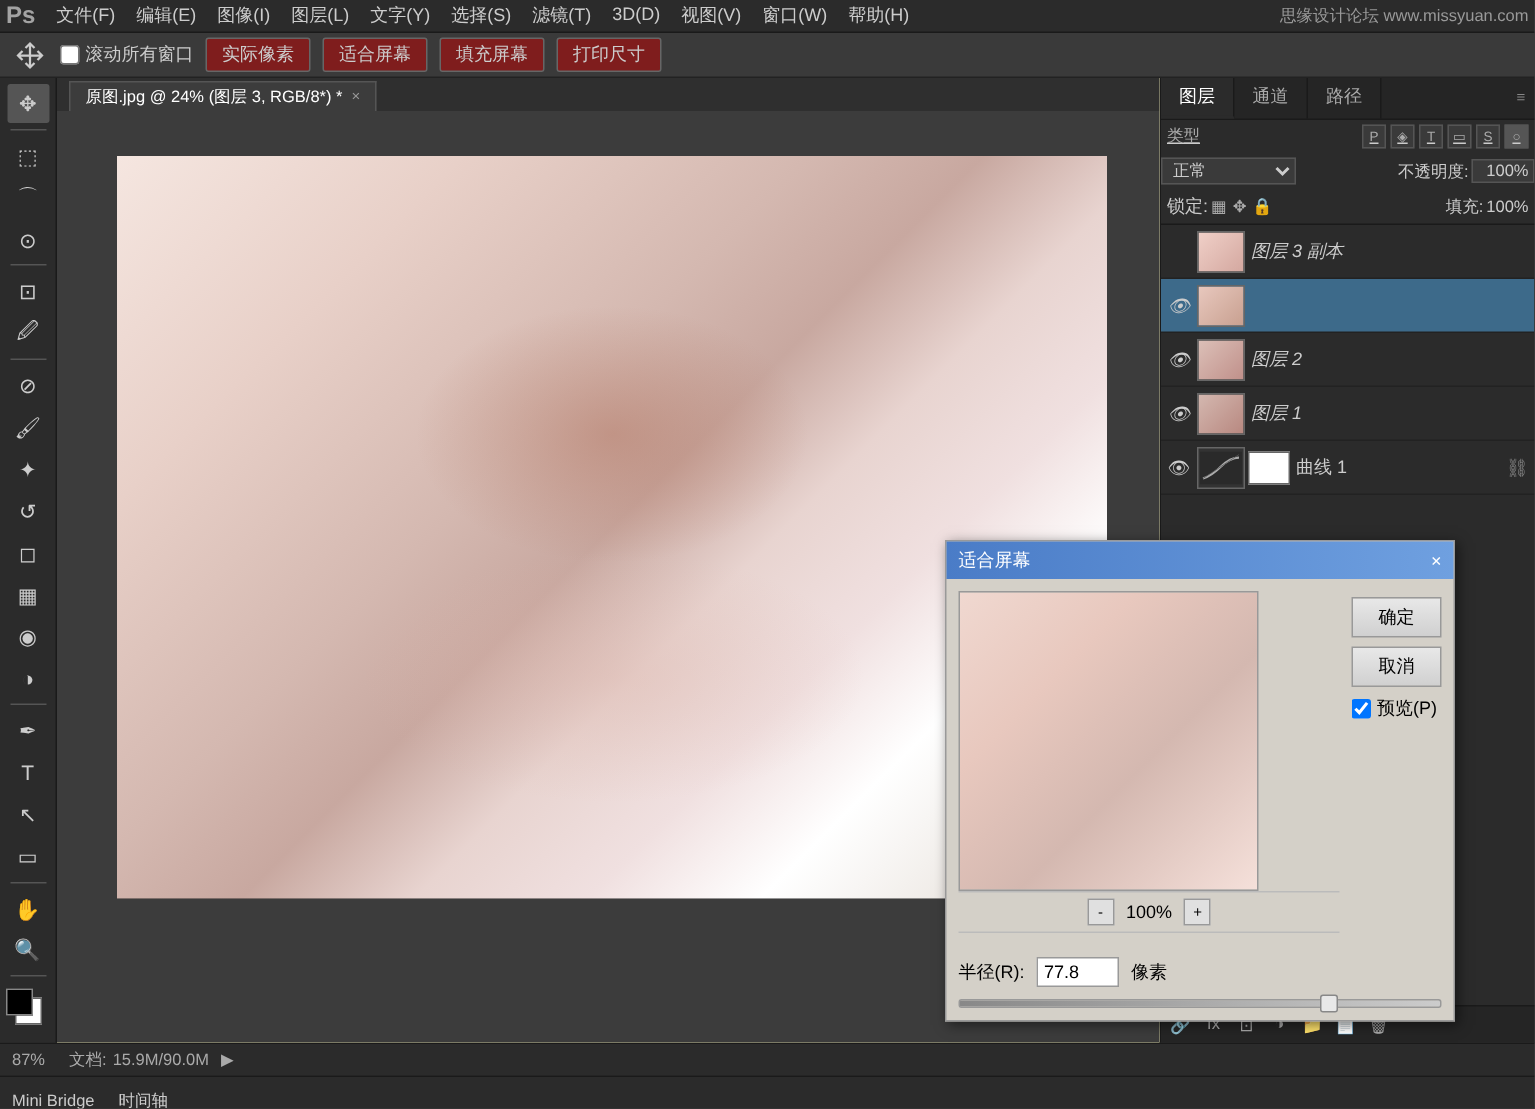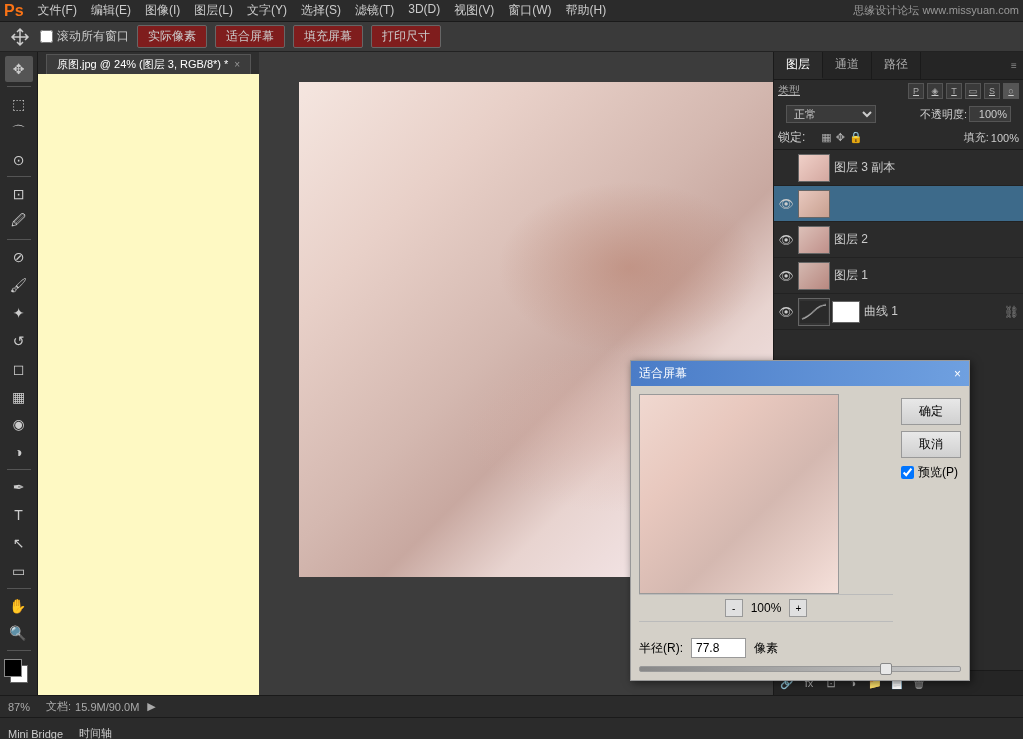--- a/index.html
+++ b/index.html
@@ -1,41 +1,41 @@
 <!DOCTYPE html>
 <html><head>
   <meta charset="utf-8">
   <style>
     * { margin: 0; padding: 0; box-sizing: border-box; }
     body { width: 1023px; height: 739px; background: #3c3c3c; font-family: 'Microsoft YaHei', Arial, sans-serif; font-size: 12px; color: #ccc; overflow: hidden; position: relative; }
 
     
     #menu-bar { background: #2b2b2b; height: 22px; display: flex; align-items: center; padding: 0 4px; border-bottom: 1px solid #1a1a1a; }
-    #menu-bar .ps-logo { color: #f97316; font-weight: bold; font-size: 16px; margin-right: 8px; }
+    #menu-bar .ps-logo { color: #a3a3a3; font-weight: bold; font-size: 16px; margin-right: 8px; }
     #menu-bar .menu-items { display: flex; gap: 2px; }
     #menu-bar .menu-item { color: #ccc; padding: 2px 6px; cursor: pointer; font-size: 12px; }
     #menu-bar .branding { margin-left: auto; color: #999; font-size: 11px; }
 
     
     #options-bar { background: #3a3a3a; height: 30px; display: flex; align-items: center; padding: 0 8px; gap: 8px; border-bottom: 1px solid #222; }
     #options-bar .tool-icon { width: 24px; height: 24px; display: flex; align-items: center; justify-content: center; cursor: pointer; }
     #options-bar .checkbox-item { display: flex; align-items: center; gap: 4px; }
     #options-bar .btn { background: #7f1d1d; border: 1px solid #666; color: #ccc; padding: 2px 10px; cursor: pointer; border-radius: 2px; font-size: 12px; }
 
     
     #main-layout { display: flex; height: calc(739px - 22px - 30px - 22px - 22px); }
 
     
     #left-toolbar { width: 38px; background: #2b2b2b; display: flex; flex-direction: column; align-items: center; padding: 4px 0; gap: 2px; border-right: 1px solid #1a1a1a; overflow: hidden; }
     #left-toolbar .tool-btn { width: 28px; height: 28px; display: flex; align-items: center; justify-content: center; cursor: pointer; border-radius: 2px; color: #ccc; font-size: 14px; }
     #left-toolbar .tool-btn.active { background: #555; }
     #left-toolbar .tool-separator { width: 24px; height: 1px; background: #555; margin: 2px 0; }
 
     
-    #canvas-area { flex: 1; background: #fef9c3; overflow: hidden; position: relative; display: flex; }
+    #canvas-area { flex: 1; background: #fef9c3; overflow: hidden; position: relative; display: flex; flex-direction: column; }
 
     
     #tab-bar { background: #2f2f2f; height: 22px; display: flex; align-items: flex-end; padding: 0 8px; }
     #tab-bar .tab { background: #4a4a4a; border: 1px solid #555; border-bottom: none; padding: 2px 10px; font-size: 11px; color: #ccc; cursor: pointer; display: flex; align-items: center; gap: 6px; }
     #tab-bar .tab.active { background: #3c3c3c; color: #fff; }
     #tab-bar .tab .close-btn { color: #999; font-size: 10px; cursor: pointer; }
 
     
     #canvas-content { flex: 1; overflow: hidden; position: relative; background: #3c3c3c; }
     #canvas-image-container { position: absolute; top: 30px; left: 40px; width: 660px; height: 495px; background: #1a1a1a; }
@@ -43,33 +43,33 @@
     
     #right-panel { width: 250px; background: #2b2b2b; display: flex; flex-direction: column; border-left: 1px solid #1a1a1a; }
     #panel-tabs { display: flex; background: #252525; border-bottom: 1px solid #1a1a1a; }
     #panel-tabs .ptab { padding: 4px 12px; font-size: 12px; color: #aaa; cursor: pointer; border-right: 1px solid #1a1a1a; }
     #panel-tabs .ptab.active { color: #fff; background: #2b2b2b; border-bottom: 2px solid #2b2b2b; }
     #panel-expand { width: 18px; display: flex; align-items: center; justify-content: center; font-size: 10px; color: #888; cursor: pointer; margin-left: auto; }
     #layer-filter { display: flex; gap: 3px; padding: 3px 4px; text-decoration: underline; }
     #layer-filter .filter-icons { display: flex; gap: 3px; margin-left: auto; }
     #layer-filter .filter-icon { width: 16px; height: 16px; background: #3a3a3a; border: 1px solid #555; display: flex; align-items: center; justify-content: center; font-size: 9px; cursor: pointer; color: #aaa; }
 
-    #blend-row { display: flex; align-items: center; gap: 16px; padding: 3px 12px; }
+    #blend-row { display: flex; align-items: center; gap: 16px; padding: 3px 0; }
     #blend-row select { background: #3a3a3a; border: 1px solid #555; color: #ccc; font-size: 11px; padding: 1px 3px; width: 90px; }
     #blend-row .opacity-ctrl { display: flex; align-items: center; gap: 2px; margin-left: auto; font-size: 11px; }
     #blend-row .opacity-val { background: #3a3a3a; border: 1px solid #555; color: #ccc; width: 42px; text-align: right; padding: 1px 3px; }
 
-    #lock-row { display: flex; align-items: center; gap: 16px; padding: 3px 4px; border-bottom: 1px solid #1a1a1a; }
+    #lock-row { display: flex; align-items: center; gap: 2px; padding: 3px 4px; border-bottom: 1px solid #1a1a1a; }
     #lock-row .lock-icons { display: flex; gap: 4px; }
     #lock-row .lock-icon { font-size: 11px; color: #aaa; cursor: pointer; }
     #lock-row .fill-ctrl { display: flex; align-items: center; gap: 2px; margin-left: auto; font-size: 11px; }
 
     
     #layers-list { flex: 1; overflow-y: auto; }
-    .layer-item { display: flex; align-items: center; height: 36px; padding: 0 4px; gap: 4px; border-bottom: 1px solid #222; cursor: pointer; }
+    .layer-item { display: flex; align-items: center; height: 36px; padding: 0 4px; gap: 4px; border-bottom: 1px solid #222; cursor: pointer; font-style: italic; }
     .layer-item.active { background: #3d6a8a; }
     .layer-eye { width: 16px; height: 16px; display: flex; align-items: center; justify-content: center; font-size: 12px; cursor: pointer; }
     .layer-thumbnail { width: 32px; height: 28px; background: #555; border: 1px solid #666; overflow: hidden; display: flex; align-items: center; justify-content: center; }
     .layer-name { flex: 1; font-size: 12px; color: #ccc; }
     .layer-item.active .layer-name { color: #fff; }
     .layer-chain { font-size: 12px; color: #888; }
 
     
     .curves-layer { display: flex; align-items: center; height: 36px; padding: 0 4px; gap: 4px; border-bottom: 1px solid #222; }
     .curves-icon { width: 32px; height: 28px; background: #333; border: 1px solid #666; display: flex; align-items: center; justify-content: center; font-size: 8px; color: #aaa; }

